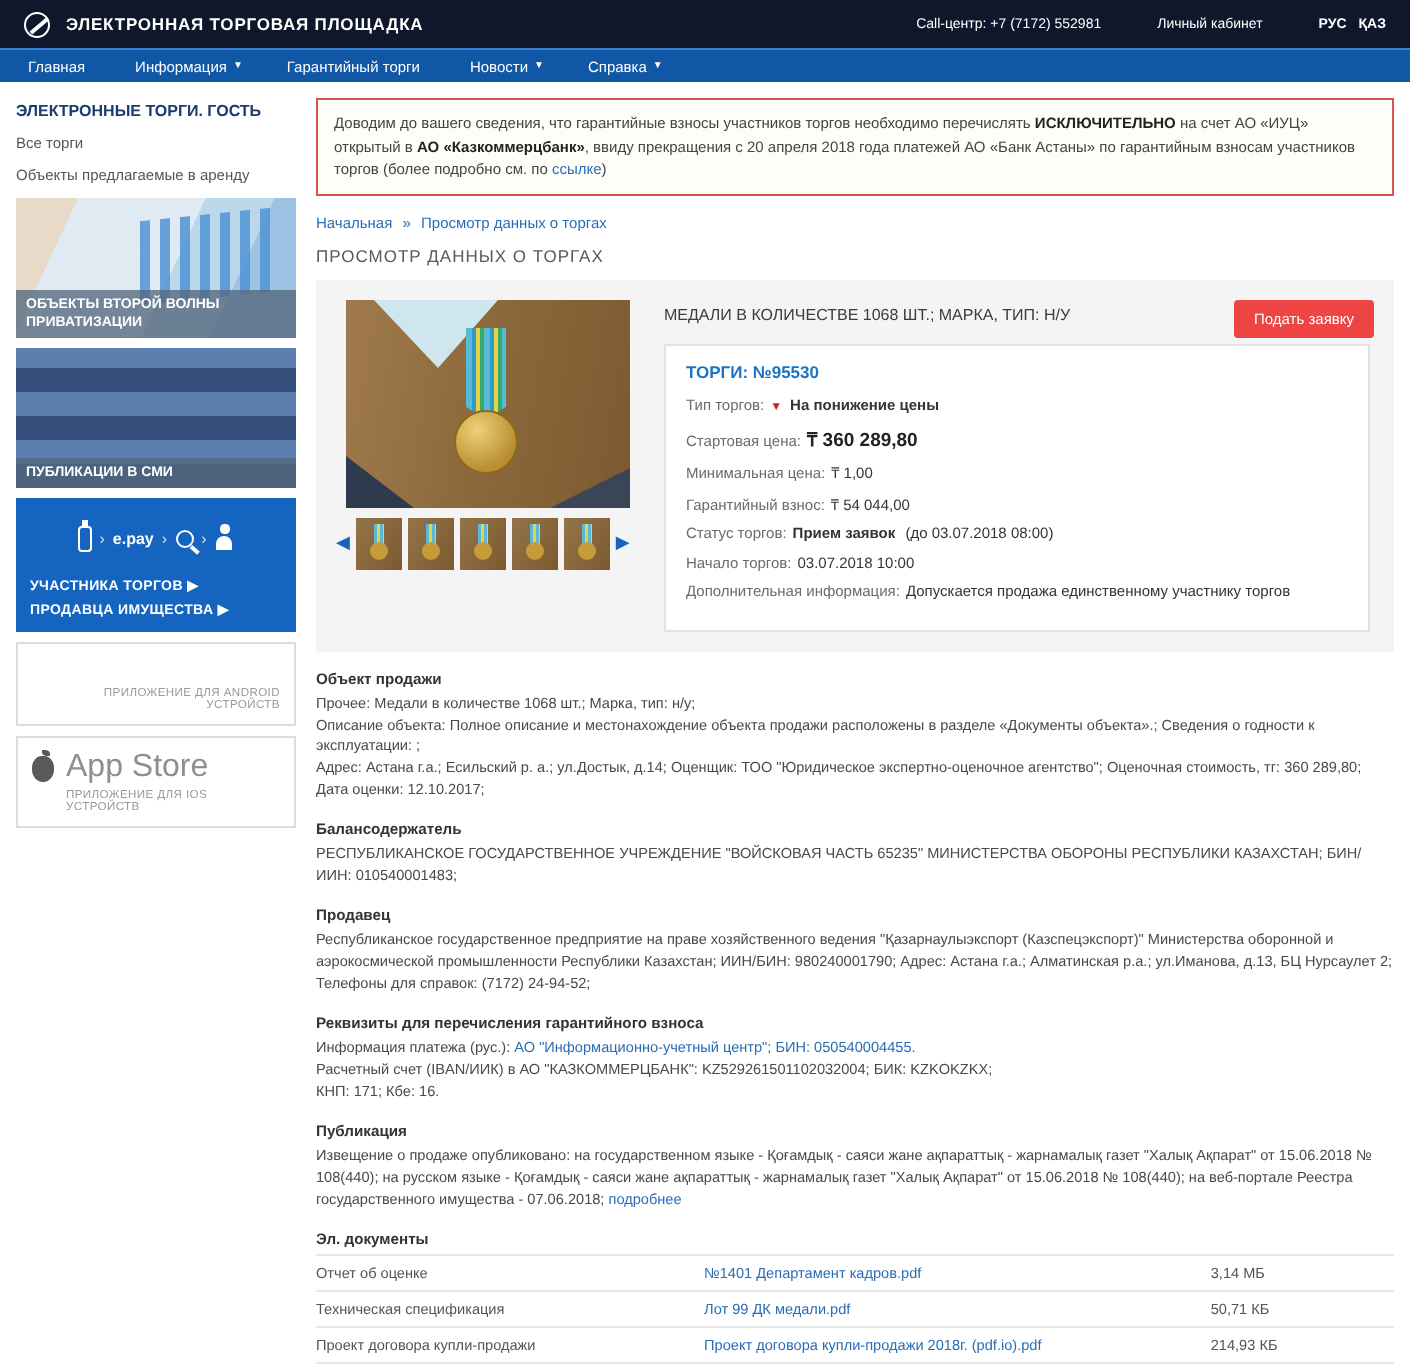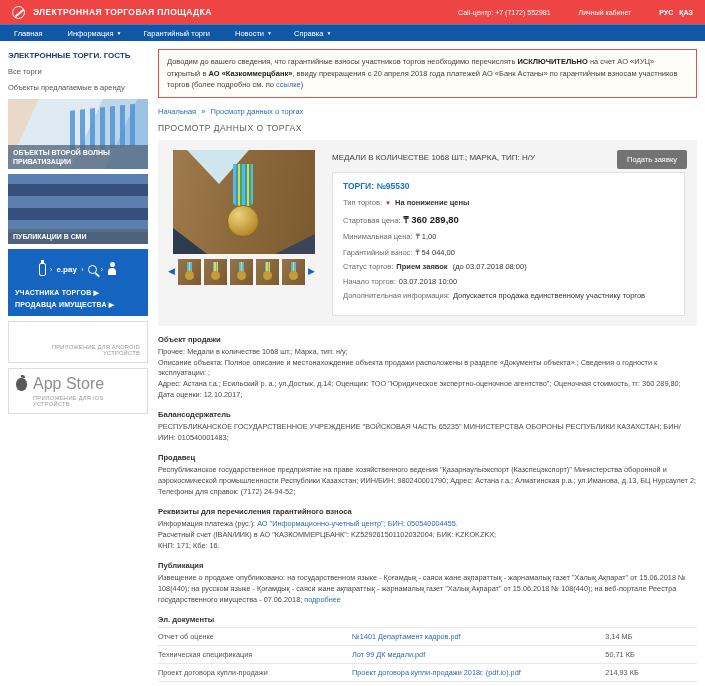--- a/index.html
+++ b/index.html
@@ -1,21 +1,21 @@
 <!DOCTYPE html>
 <html><head>
 <meta charset="utf-8">
 <style>
   * { margin:0; padding:0; box-sizing:border-box; }
   body { width:705px; height:686px; overflow:hidden; background:#fff;
          font-family:"Liberation Sans", sans-serif; color:#444; }
   a { text-decoration:none; cursor:pointer; }
 
   
-  .hdr-top { height:24px; background:#ef4444; display:flex; align-items:center; padding:0 12px; color:#fff; }
+  .hdr-top { height:24px; background:#0f172a; display:flex; align-items:center; padding:0 12px; color:#fff; }
   .logo { width:13px; height:13px; border:1.5px solid #fff; border-radius:50%; position:relative; margin-right:8px; flex:0 0 auto; }
   .logo i { position:absolute; left:1px; top:5px; width:11px; height:1.5px; background:#fff; transform:rotate(-40deg); display:block; }
   .brand { font-size:8.5px; font-weight:bold; letter-spacing:.4px; }
   .hdr-right { margin-left:auto; display:flex; align-items:center; gap:28px; font-size:7px; }
   .hdr-right a { color:#fff; }
   .langs { display:flex; gap:6px; font-weight:bold; }
   nav { height:17px; background:#1057a6; border-top:1px solid #3a7fd0; display:flex; align-items:center; gap:22px; padding:0 14px; }
   nav a { color:#fff; font-size:7.5px; display:flex; gap:3px; align-items:center; }
   nav .caret { font-size:5px; }
 
@@ -83,21 +83,21 @@
   .medal { position:absolute; left:54px; top:55px; width:32px; height:32px; border-radius:50%;
           background:radial-gradient(circle at 35% 30%,#ecd27a,#b98c2e 72%); border:1px solid #8a6a1e; }
   .thumbs { display:flex; align-items:center; gap:3px; margin-top:5px; }
   .tarrow { color:#1565c0; font-size:9px; line-height:1; }
   .thumb { width:23px; height:26px; background:linear-gradient(120deg,#94744a,#7c5a30); position:relative; }
   .thumb::before { content:""; position:absolute; left:9px; top:3px; width:5px; height:10px;
           background:repeating-linear-gradient(90deg,#58b9d9 0 1.5px,#e8d24a 1.5px 3px); }
   .thumb::after { content:""; position:absolute; left:7px; top:12px; width:9px; height:9px; border-radius:50%; background:#c79b3a; }
   .prod-col { flex:1; padding-right:2px; }
   .prod-title { font-size:8px; color:#3c3c3c; margin:2px 80px 9px 0; line-height:1.4; }
-  .apply { position:absolute; top:10px; right:10px; background:#737373; color:#fff; border:none;
+  .apply { position:absolute; top:10px; right:10px; background:#ef4444; color:#fff; border:none;
            font-size:7.5px; padding:5px 10px; border-radius:2px; cursor:pointer; font-family:inherit; }
   .tbox { background:#fff; border:1px solid #e2e2e2; padding:8px 10px 9px; }
   .tno { color:#1a73c7; font-weight:bold; font-size:8.5px; margin-bottom:7px; }
   .trow { font-size:7.5px; color:#6b6b6b; margin-bottom:5.5px; }
   .trow .val { color:#333; margin-left:3px; }
   .red-caret { color:#cc2222; font-size:6px; margin:0 1px 0 3px; }
   .bold { font-weight:bold; color:#222; }
   .price-big { font-weight:bold; font-size:9.5px; color:#222; margin-left:3px; }
 
   

